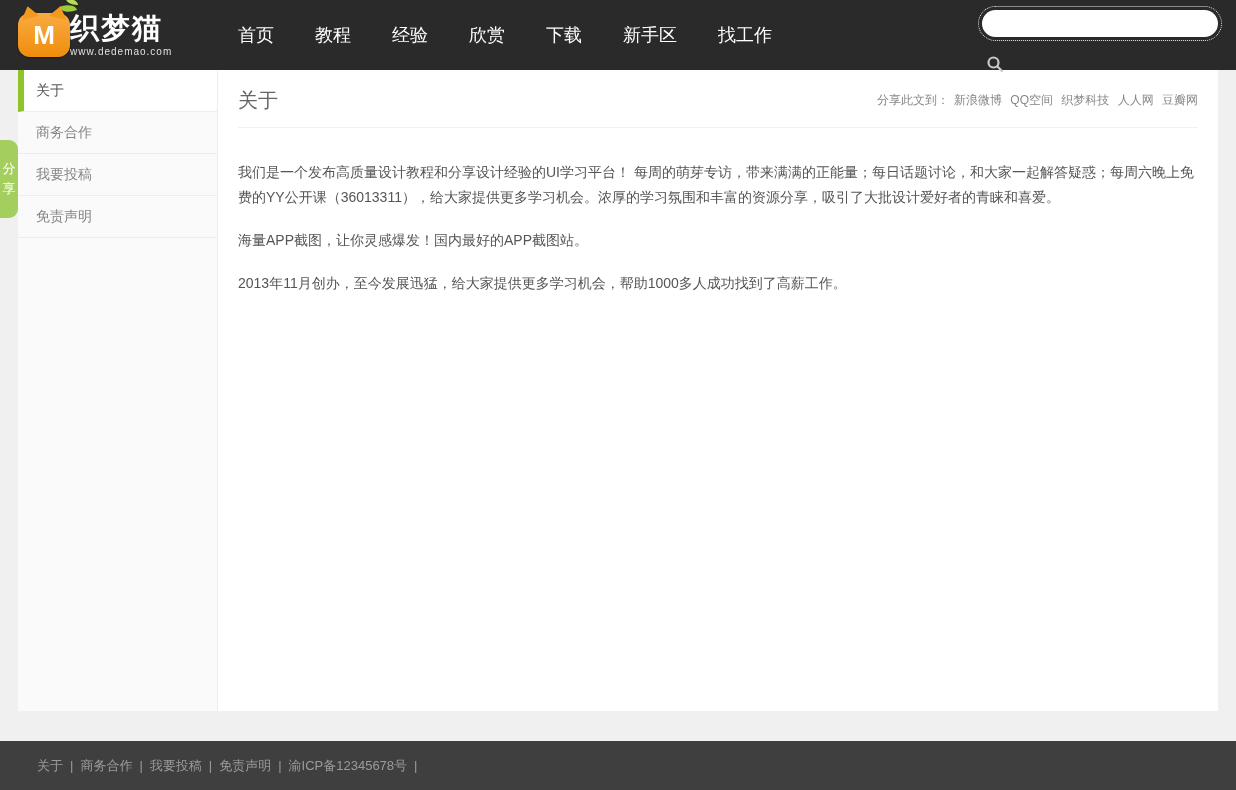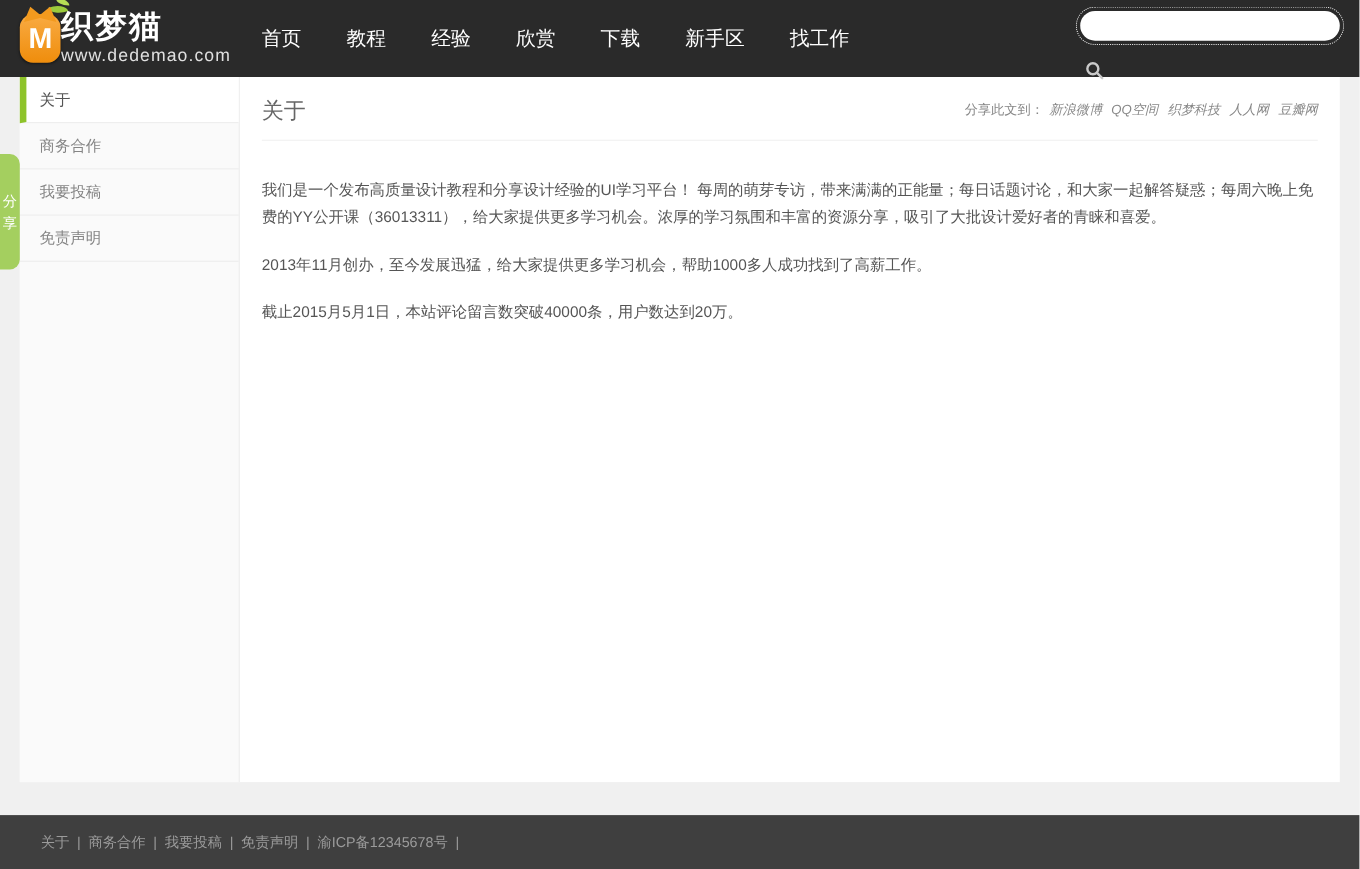--- a/index.html
+++ b/index.html
@@ -30,42 +30,42 @@
   .logo-leaf {
     position:absolute; top:-9px; right:-6px; width:16px; height:9px;
     background:#9ccb3c; border-radius:0 100% 0 100%; transform:rotate(-20deg);
   }
   .logo-leaf::after {
     content:""; position:absolute; top:-4px; left:8px; width:12px; height:7px;
     background:#b6dd55; border-radius:0 100% 0 100%; transform:rotate(18deg);
   }
   .logo-textcol { }
   .logo-title { color:#fff; font-size:29px; font-weight:bold; letter-spacing:2px; line-height:1.05; }
-  .logo-url { color:#e0e0e0; font-size:16px; letter-spacing:1px; margin-top:2px; }
+  .logo-url { color:#e0e0e0; font-size:10px; letter-spacing:1px; margin-top:2px; }
 
   .nav { display:flex; margin-left:28px; }
   .nav a {
     color:#fff; font-size:18px; text-decoration:none;
     margin-right:41px; cursor:pointer;
   }
 
   .search-box { position:absolute; right:0; top:10px; width:236px; }
   .search-input {
     width:236px; height:27px; border:none; border-radius:14px;
     background:#fff; outline:1px dotted #e9e9e9; outline-offset:3px;
     padding:0 12px; font-size:13px; color:#333;
   }
   .search-btn {
     position:absolute; left:4px; top:45px; width:18px; height:18px;
     background:none; border:none; cursor:pointer; padding:0;
   }
 
   
   .share-tab {
-    position:absolute; left:0; top:140px; width:18px; height:105px;
+    position:absolute; left:0; top:140px; width:18px; height:78px;
     background:#a4cf5f; border-radius:0 9px 9px 0;
     color:#fff; font-size:13px; text-align:center;
     display:flex; flex-direction:column; align-items:center; justify-content:center;
     line-height:20px; cursor:pointer;
   }
 
   
   .wrapper { width:1200px; margin:0 auto; display:flex; background:#fff; min-height:641px; }
   .sidebar { width:200px; background:#fafafa; border-right:1px solid #ededed; }
   .sidebar-item {
@@ -76,21 +76,21 @@
     background:#fff; border-left:6px solid #8ec32a; padding-left:12px; color:#555;
   }
 
   .main { flex:1; padding:0 20px; }
   .content-header {
     display:flex; justify-content:space-between; align-items:center;
     padding:17px 0 13px; border-bottom:1px solid #f1f1f1;
   }
   .page-title { font-size:20px; color:#666; font-weight:normal; }
   .share-bar { font-size:12px; color:#878787; }
-  .share-bar a { color:#878787; text-decoration:none; margin-left:5px; cursor:pointer;font-style:italic; }
+  .share-bar a { color:#878787; text-decoration:none; margin-left:5px; cursor:pointer; }
 
   .article p { font-size:14px; color:#555; line-height:25px; margin-top:18px; }
   .article p.first { margin-top:32px; }
   .slogan { margin-top:60px; font-size:14px; font-weight:bold; color:#ef7c2a; line-height:25px; }
 
   
   .footer {
     height:49px; margin-top:30px; background:#3f3f3f;
     display:flex; align-items:center; padding-left:37px;
     color:#9b9b9b; font-size:13px;
@@ -160,22 +160,22 @@
           <span>分享此文到：</span><a>新浪微博</a>
           <a>QQ空间</a>
           <a>织梦科技</a>
           <a>人人网</a>
           <a>豆瓣网</a>
         </div>
       </div>
 
       <article class="article">
         <p class="first">我们是一个发布高质量设计教程和分享设计经验的UI学习平台！ 每周的萌芽专访，带来满满的正能量；每日话题讨论，和大家一起解答疑惑；每周六晚上免费的YY公开课（36013311），给大家提供更多学习机会。浓厚的学习氛围和丰富的资源分享，吸引了大批设计爱好者的青睐和喜爱。</p>
+        <p>海量APP截图，让你灵感爆发！国内最好的APP截图站。</p>
         <p>2013年11月创办，至今发展迅猛，给大家提供更多学习机会，帮助1000多人成功找到了高薪工作。</p>
-        <p>截止2015月5月1日，本站评论留言数突破40000条，用户数达到20万。</p>
       </article>
 
     </main>
   </div>
 
   <div class="footer">
     <a>关于</a>
     <span class="sep">|</span>
     <a>商务合作</a>
     <span class="sep">|</span>

